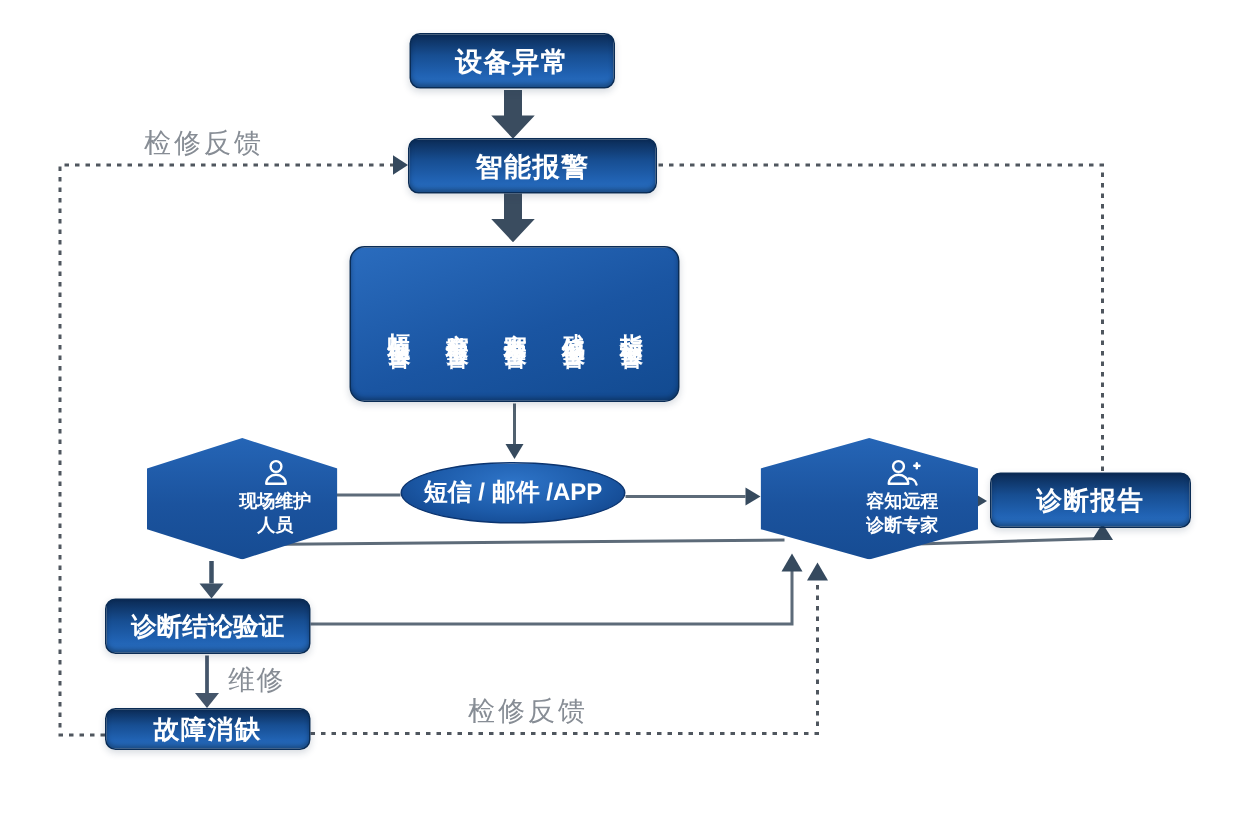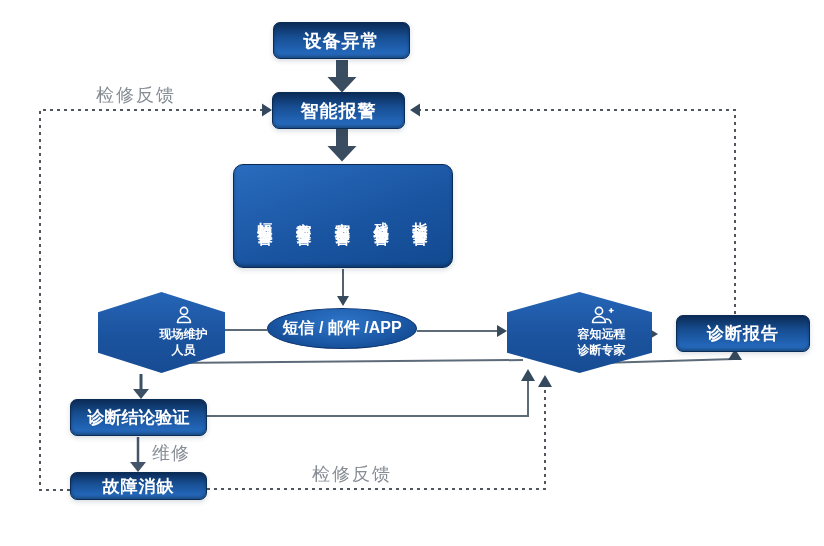--- a/index.html
+++ b/index.html
@@ -89,21 +89,21 @@
 
     <polyline points="735,314 735,110 420,110" fill="none" stroke="#4f565e" stroke-width="2" stroke-dasharray="3 4"></polyline>
     <polygon points="420,103.5 420,116.5 410,110" fill="#35495e"></polygon>
 
     <polyline points="207,489 545,489 545,387" fill="none" stroke="#4f565e" stroke-width="2" stroke-dasharray="3 4"></polyline>
     <polygon points="538,387 552,387 545,375" fill="#35495e"></polygon>
   </svg>
 
   <div class="node node-lg" style="left:273px;top:22px;width:137px;height:37px;">设备异常</div>
 
-  <div class="node node-lg" style="left:272px;top:92px;width:133px;height:37px;">智能报警</div>
+  <div class="node node-lg" style="left:272px;top:92px;width:166px;height:37px;">智能报警</div>
 
   <div class="node types-box" style="left:233px;top:164px;width:220px;height:104px;">
     <span class="vtext">幅值报警</span>
     <span class="vtext">窄带报警</span>
     <span class="vtext">宽带报警</span>
     <span class="vtext">残值报警</span>
     <span class="vtext">指标报警</span>
   </div>
 
   <div class="ellipse" style="left:267px;top:308px;width:150px;height:41px;">短信 / 邮件 /APP</div>
@@ -126,21 +126,21 @@
         <path d="M2.5 16.5 a6.5 6 0 0 1 13 0 z" fill="none" stroke="#ffffff" stroke-width="1.6" stroke-linejoin="round"></path>
         <path d="M16 13 a5 5 0 0 1 5 4" fill="none" stroke="#ffffff" stroke-width="1.6" stroke-linecap="round"></path>
         <line x1="19.5" y1="4.5" x2="23" y2="4.5" stroke="#ffffff" stroke-width="1.6" stroke-linecap="round"></line>
         <line x1="21.2" y1="2.8" x2="21.2" y2="6.2" stroke="#ffffff" stroke-width="1.6" stroke-linecap="round"></line>
       </svg>
     </span>
     <span>容知远程</span>
     <span>诊断专家</span>
   </div>
 
-  <div class="node node-lg" style="left:660px;top:315px;width:134px;height:37px;font-size:17px;margin-left:16px;">诊断报告</div>
+  <div class="node node-lg" style="left:660px;top:315px;width:134px;height:37px;font-size:17px;">诊断报告</div>
 
   <div class="node" style="left:70px;top:399px;width:137px;height:37px;font-size:17px;">诊断结论验证</div>
 
   <div class="node" style="left:70px;top:472px;width:137px;height:28px;font-size:17px;letter-spacing:1px;">故障消缺</div>
 
   <div class="glabel" style="left:96px;top:83px;">检修反馈</div>
 
   <div class="glabel" style="left:312px;top:462px;">检修反馈</div>
 
   <div class="glabel" style="left:152px;top:441px;letter-spacing:1px;">维修</div>

